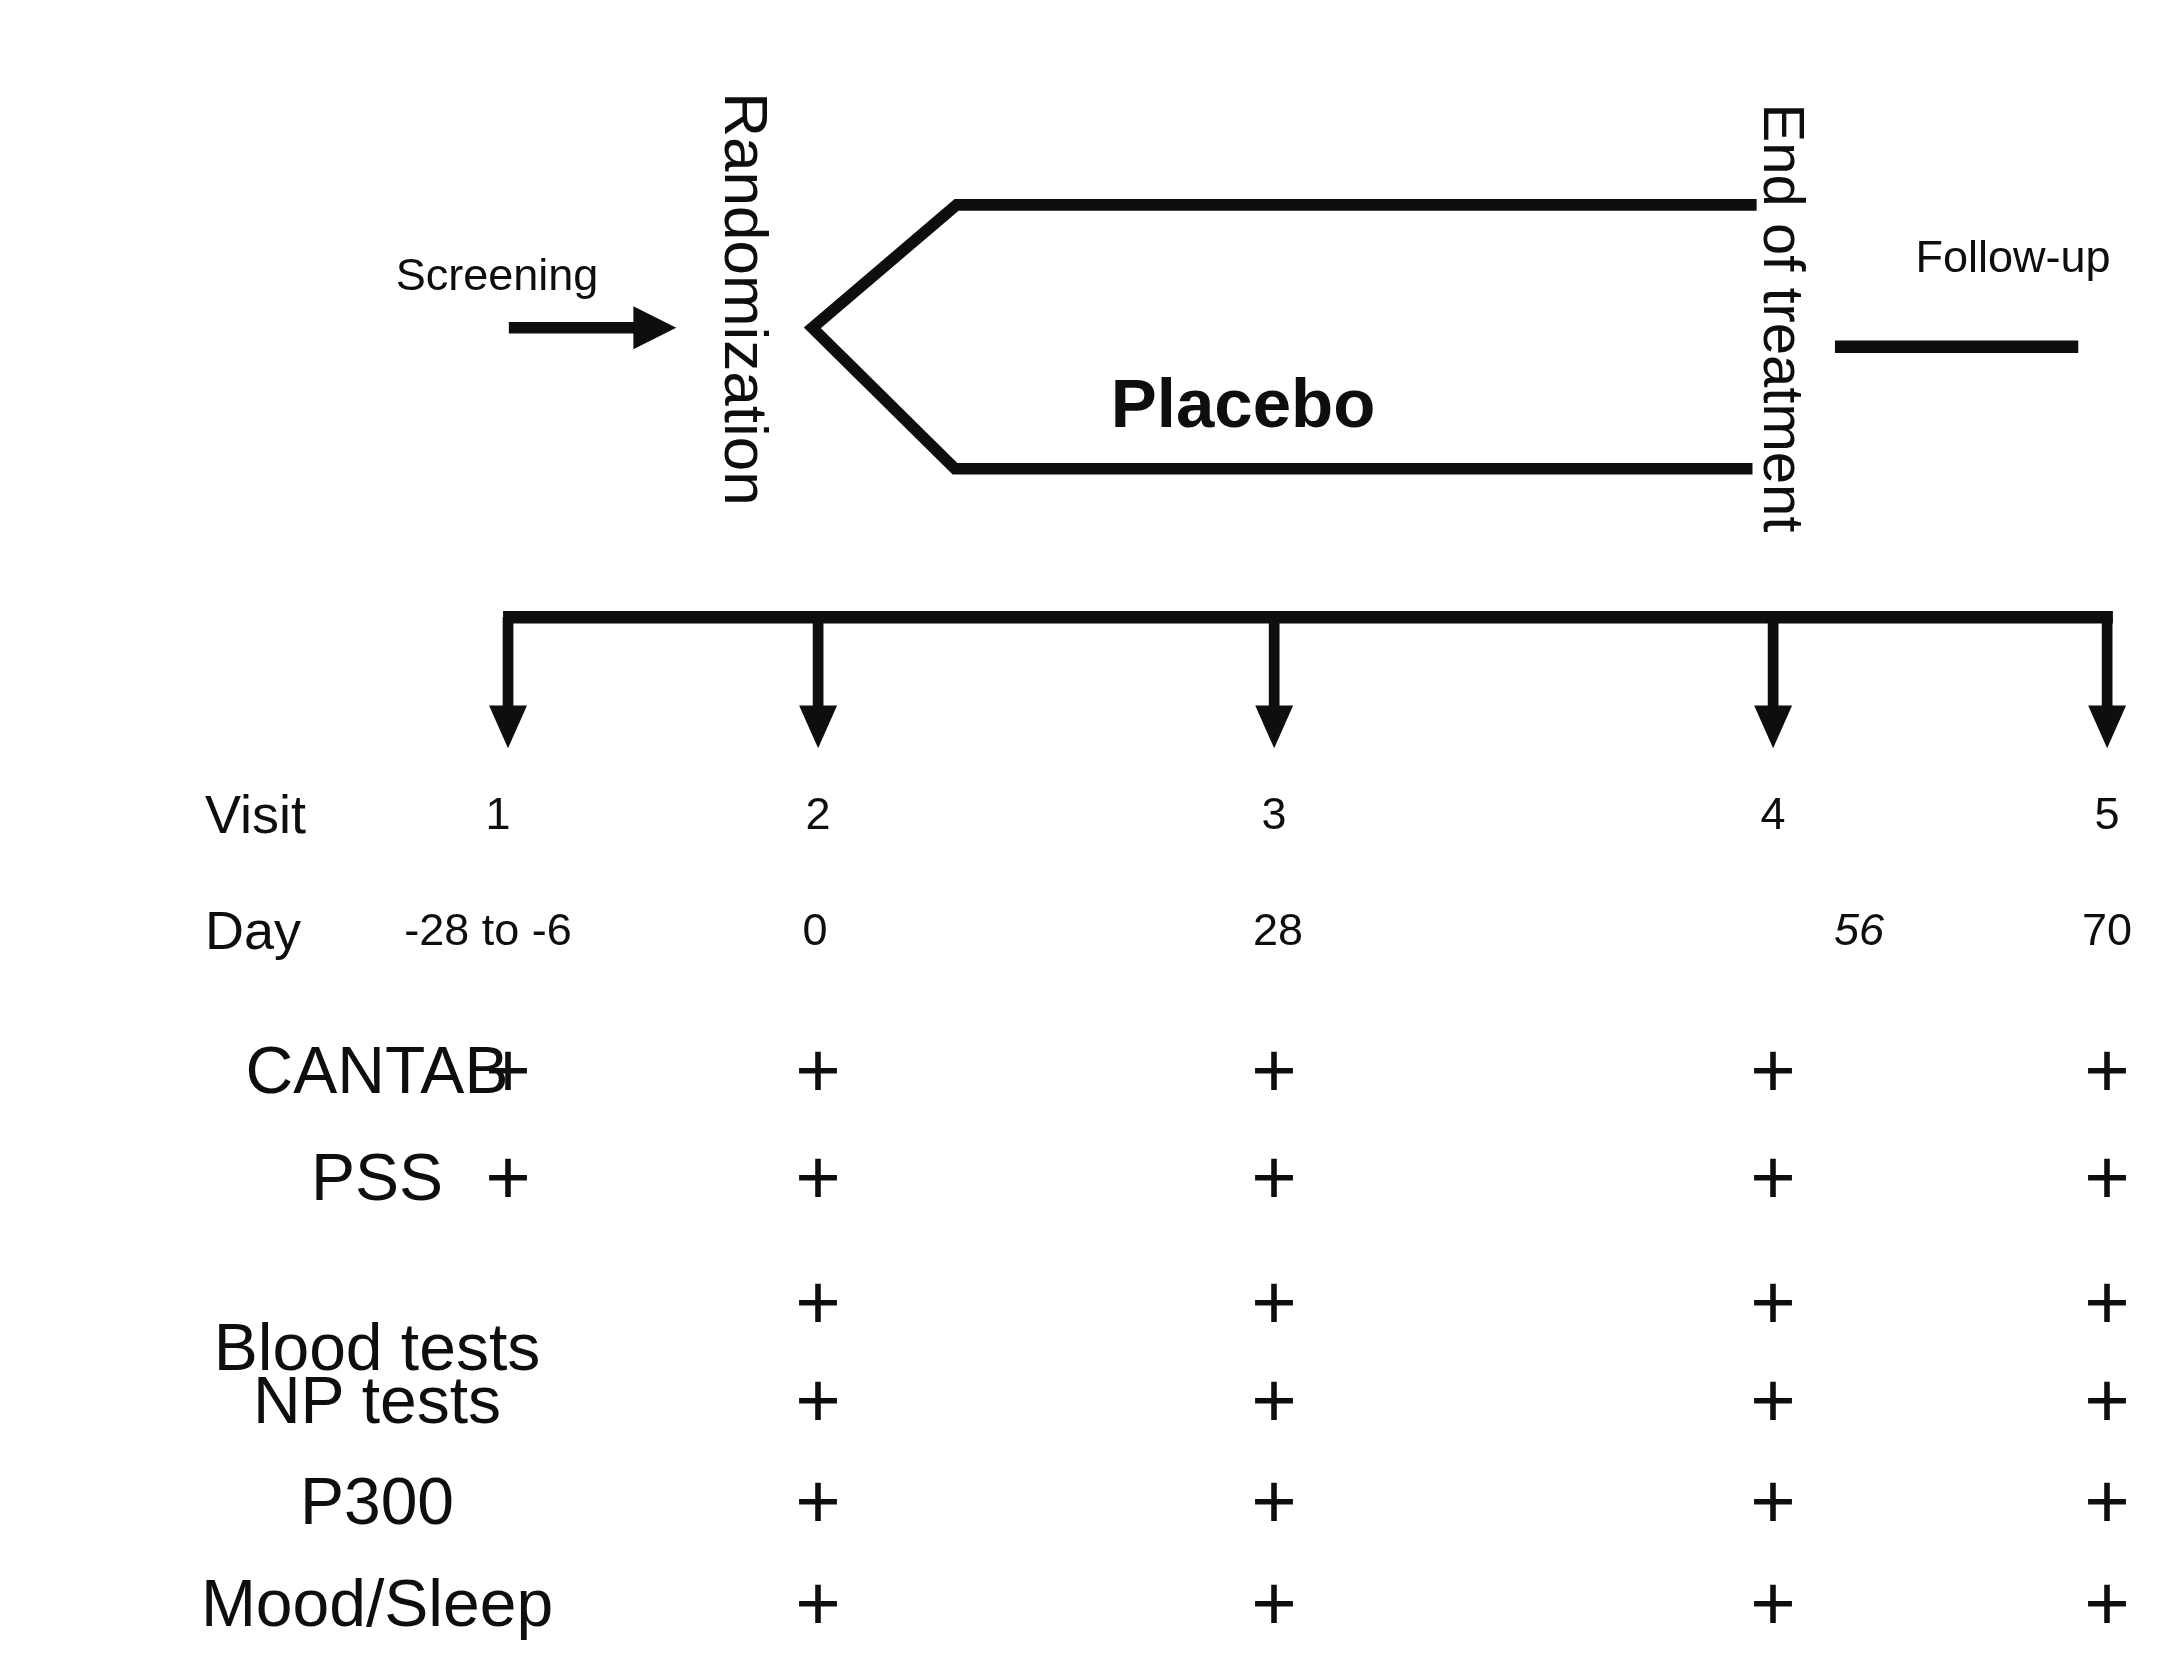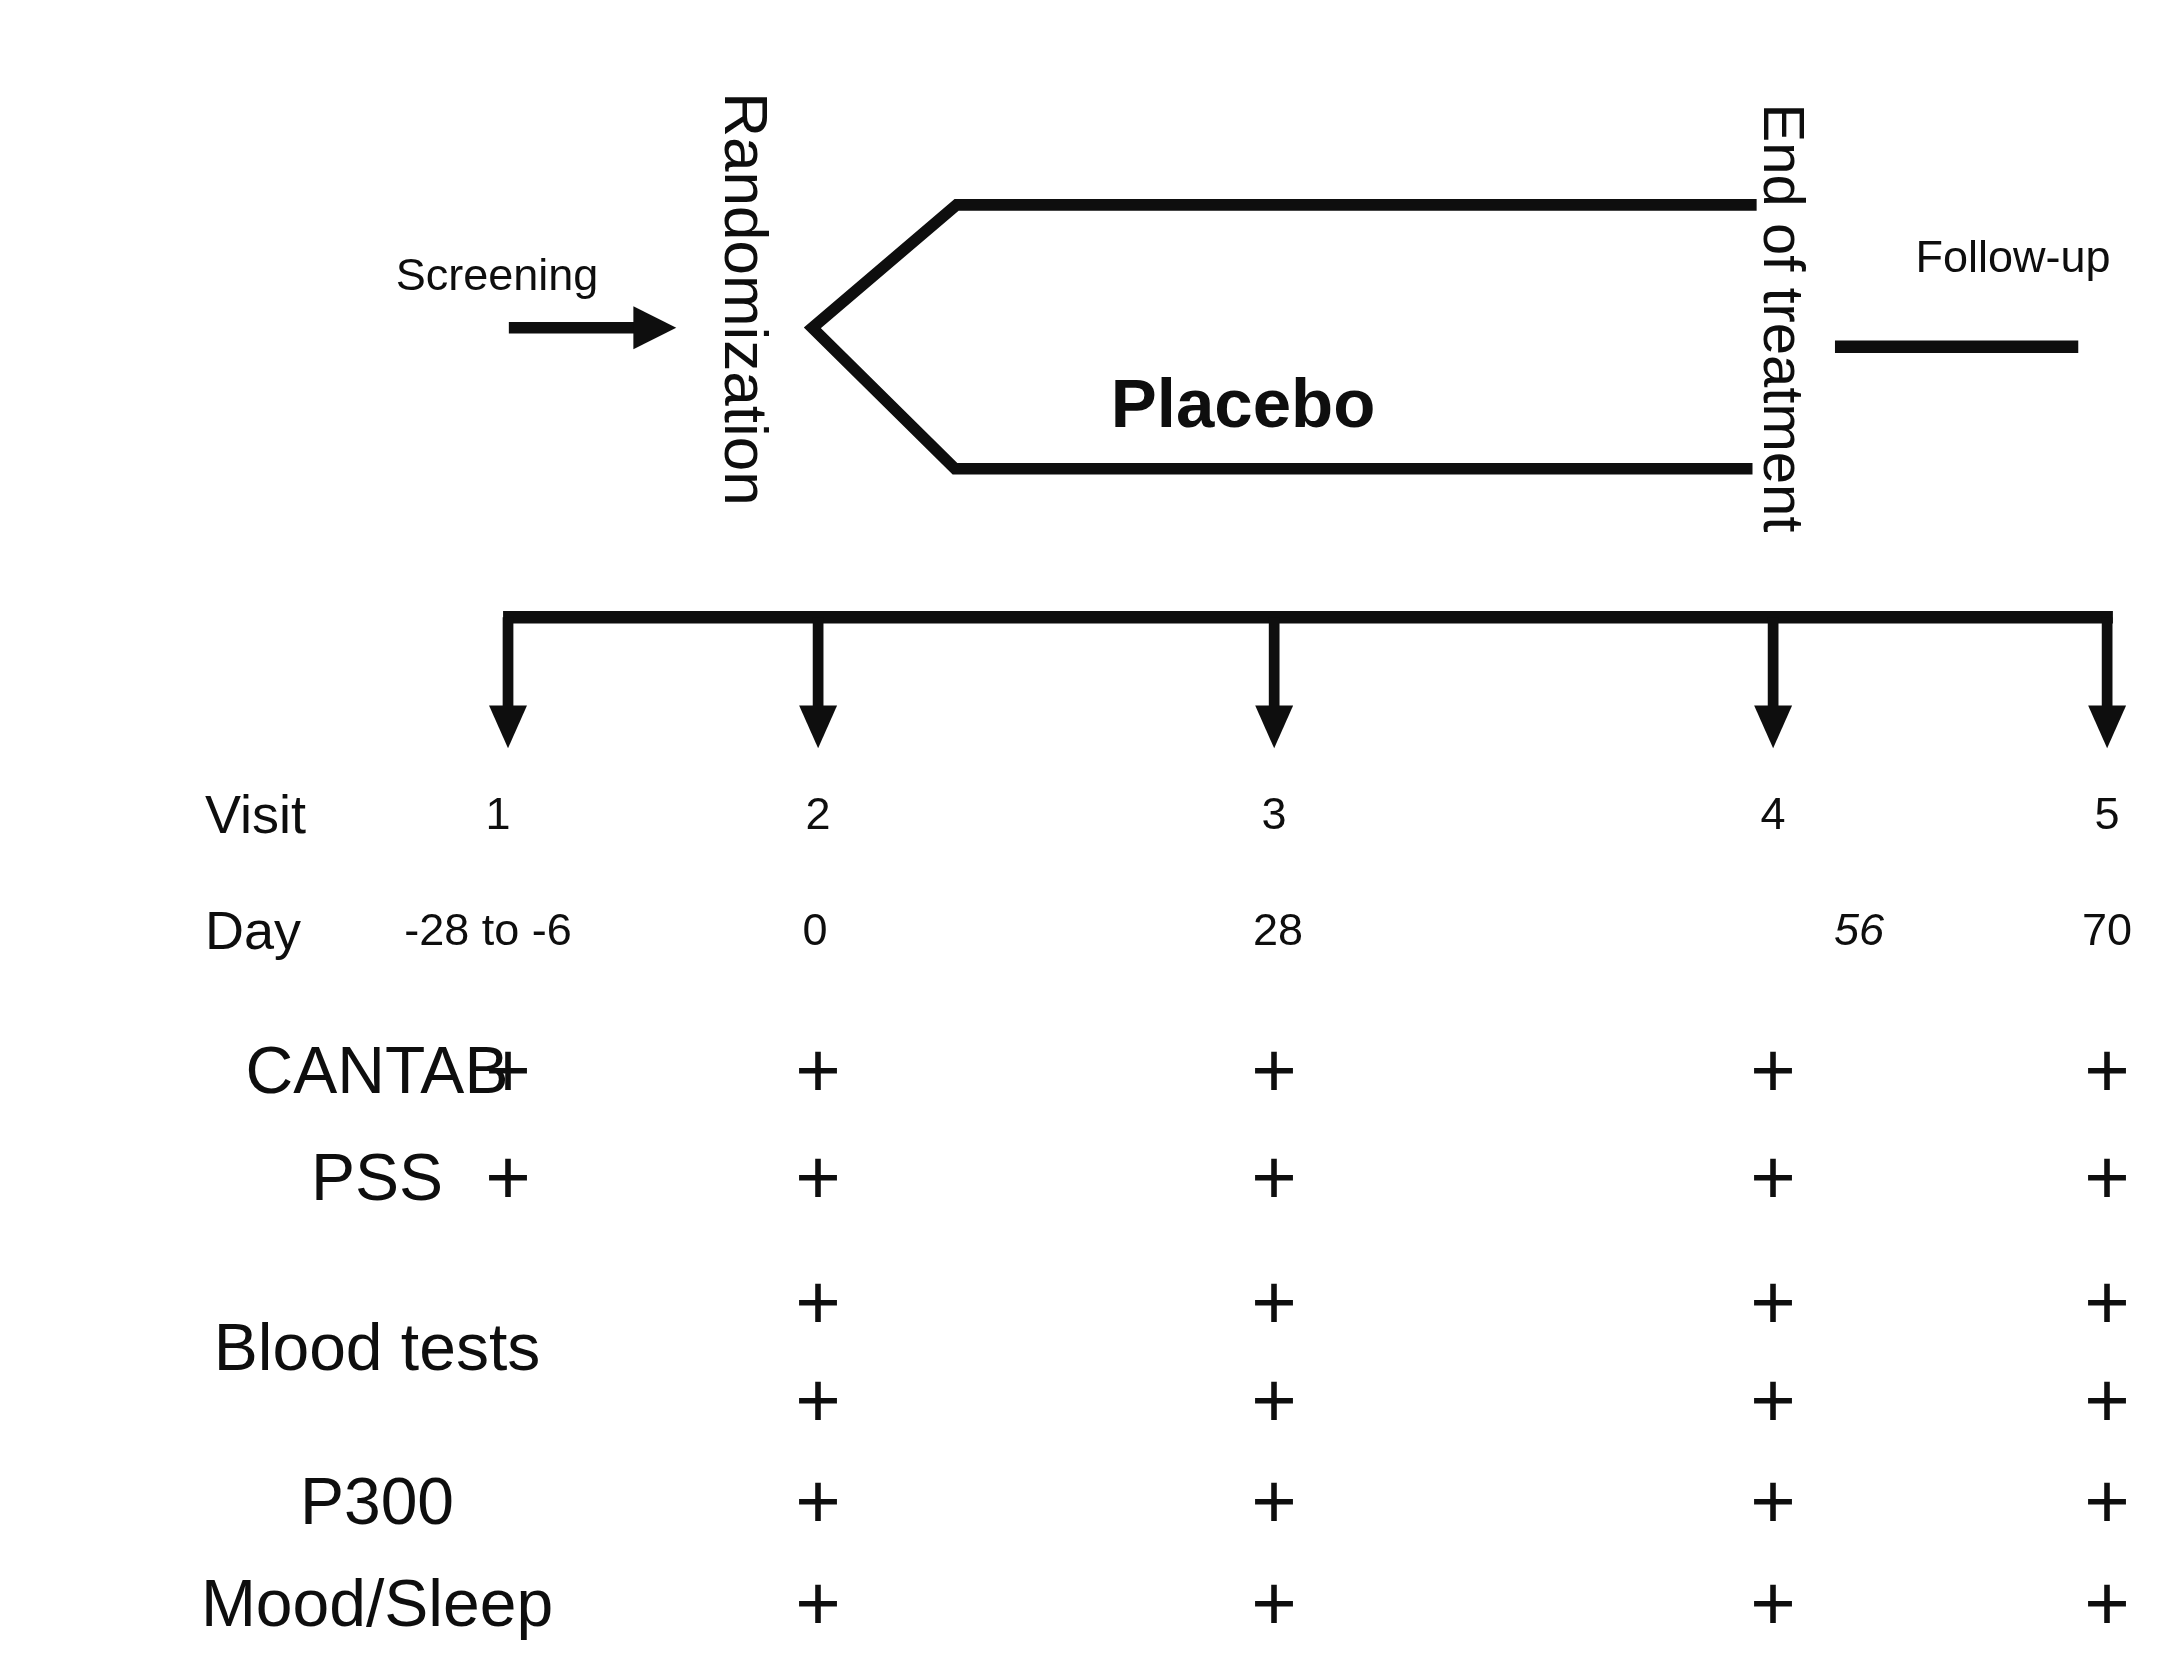--- a/index.html
+++ b/index.html
@@ -78,20 +78,21 @@
   <div class="lt" style="left:205px;top:930px;">Day</div>
   <div class="t" style="left:488px;top:930px;">-28 to -6</div>
   <div class="t" style="left:815px;top:930px;">0</div>
   <div class="t" style="left:1278px;top:930px;">28</div>
   <div class="t" style="left:1859px;top:930px;font-style:italic;">56</div>
   <div class="t" style="left:2107px;top:930px;">70</div>
 
   <div class="rt" style="right:1806px;top:1070px;">CANTAB</div>
   <div class="rt" style="right:1806px;top:1177px;">PSS</div>
   <div class="rt" style="right:1806px;top:1302px;margin-top:45px;">Blood tests</div>
+  <div class="rt" style="right:1806px;top:1400px;">NP tests</div>
   <div class="rt" style="right:1806px;top:1501px;">P300</div>
   <div class="rt" style="right:1806px;top:1603px;">Mood/Sleep</div>
 
   <div class="t mark" style="left:508px;top:1070px;">+</div>
   <div class="t mark" style="left:818px;top:1070px;">+</div>
   <div class="t mark" style="left:1274px;top:1070px;">+</div>
   <div class="t mark" style="left:1773px;top:1070px;">+</div>
   <div class="t mark" style="left:2107px;top:1070px;">+</div>
 
   <div class="t mark" style="left:508px;top:1177px;">+</div>

